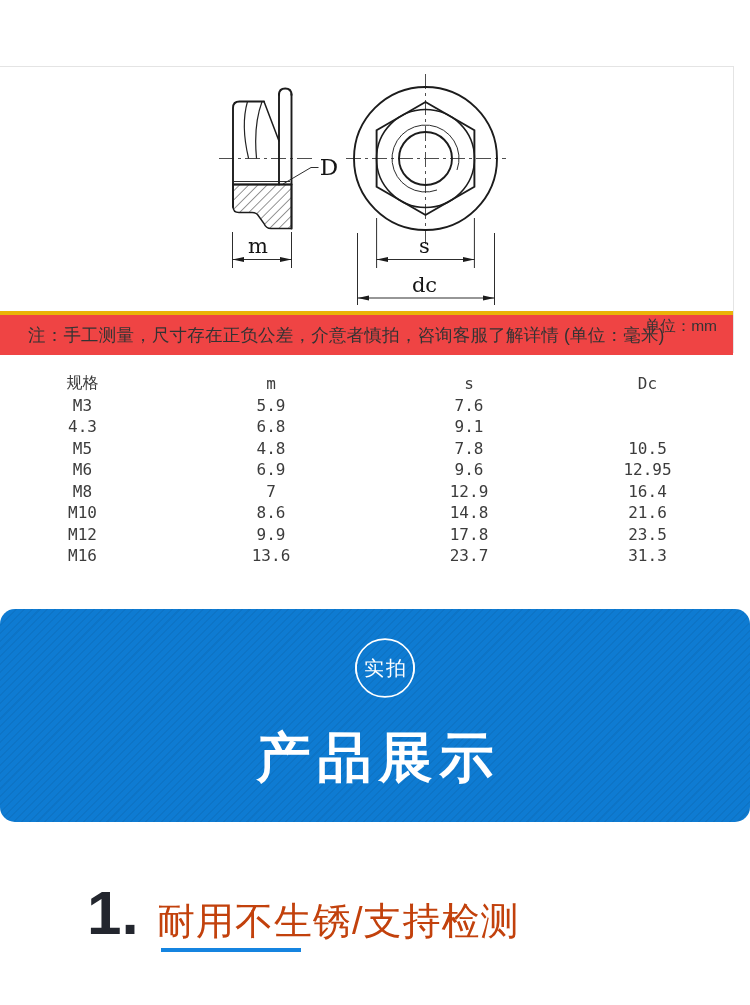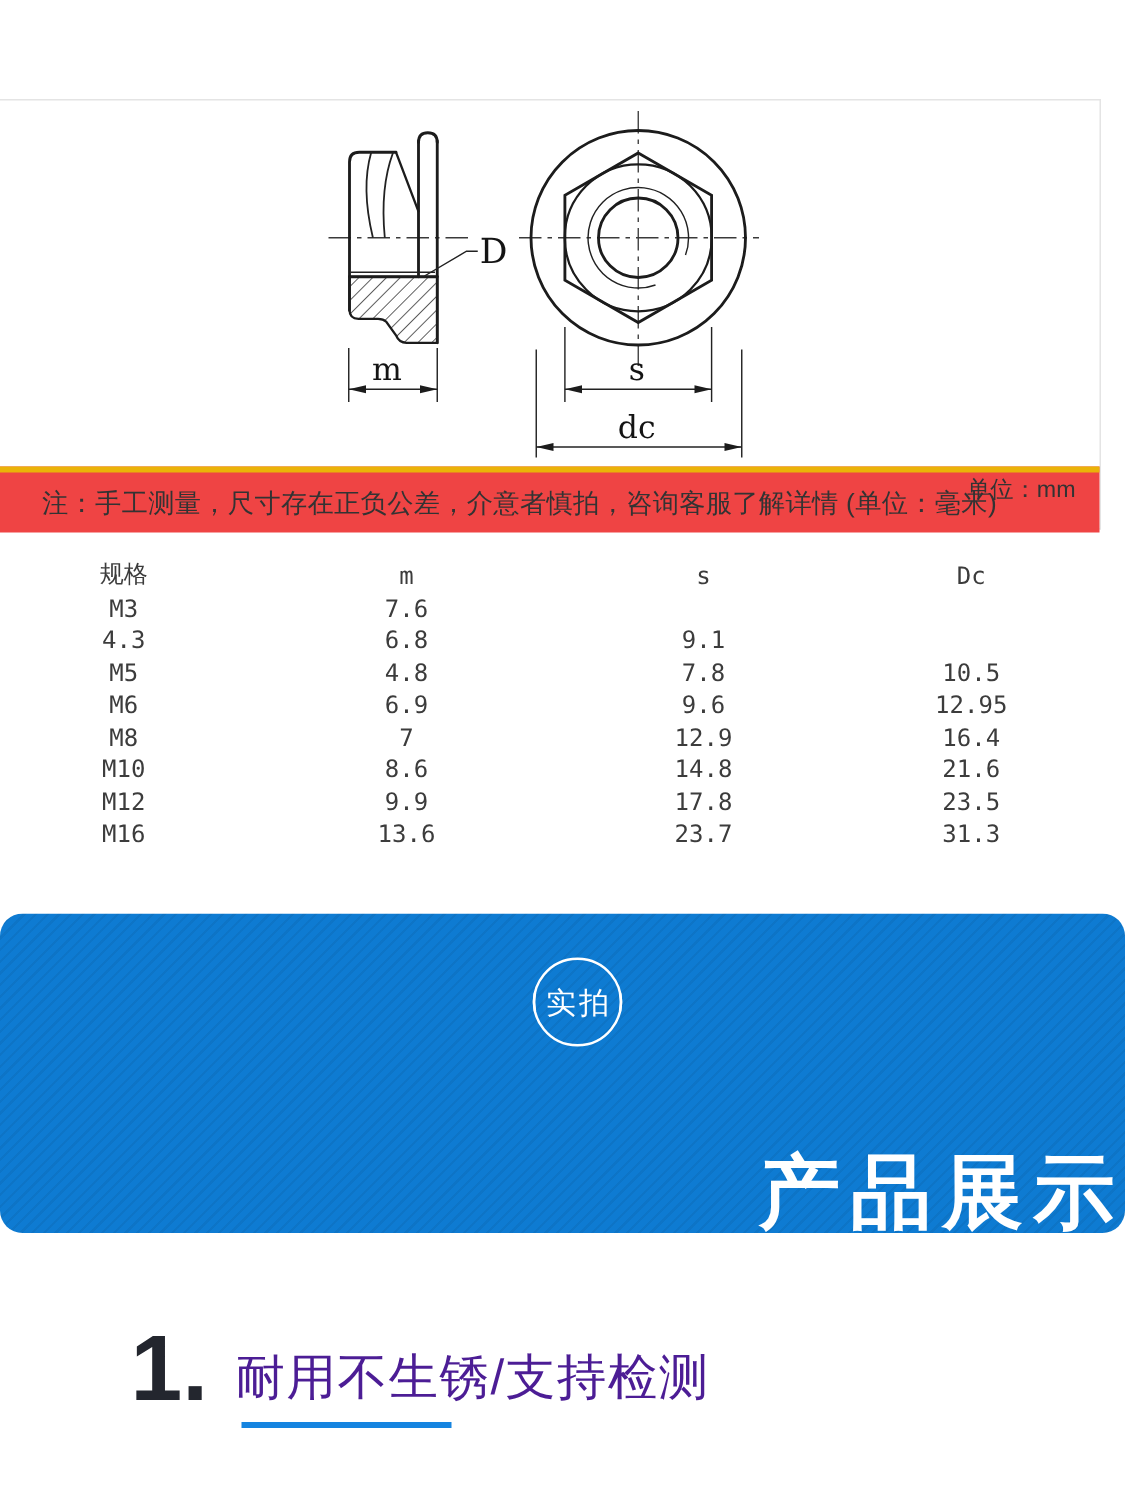--- a/index.html
+++ b/index.html
@@ -40,28 +40,28 @@
 
   
   .banner{position:absolute;left:0;top:609px;width:750px;height:213px;background-color:#0e7bd2;
           background-image:repeating-linear-gradient(135deg,rgba(0,0,0,0.055) 0px,rgba(0,0,0,0.055) 1.5px,
                            rgba(255,255,255,0) 1.5px,rgba(255,255,255,0) 5.5px);}
   .badge{position:absolute;left:354px;top:28px;width:62px;height:62px;}
   .badge svg{position:absolute;left:0;top:0;}
   .badge-text{position:absolute;left:0;top:0;width:62px;height:62px;display:flex;
               align-items:center;justify-content:center;color:#fff;font-size:20px;
               letter-spacing:2px;padding-left:2px;box-sizing:border-box;}
-  .banner-title{position:absolute;left:0;top:113px;width:100%;text-align:right;color:#ffffff;
-                font-size:54px;font-weight:bold;letter-spacing:7px;text-indent:7px;margin-top:37px;}
+  .banner-title{position:absolute;left:0;top:113px;width:100%;text-align:center;color:#ffffff;
+                font-size:54px;font-weight:bold;letter-spacing:7px;text-indent:7px;}
 
   
   .feature{position:absolute;left:0;top:822px;width:750px;height:183px;background:#fff;}
   .feature-number{position:absolute;left:87px;top:60px;font-size:62px;font-weight:800;
                   color:#23262e;line-height:1;}
-  .feature-title{position:absolute;left:157px;top:74px;font-size:33px;color:#4c1d95;
+  .feature-title{position:absolute;left:157px;top:74px;font-size:38px;color:#c2410c;
                  letter-spacing:1px;white-space:nowrap;}
   .feature-underline{position:absolute;left:161px;top:126px;width:140px;height:4px;background:#1584e0;}
 </style>
 </head>
 <body>
 
 <div class="page">
 
   <div class="frame-box">
     <div class="drawing-area">
@@ -142,20 +142,21 @@
 
   <div class="spec-table" id="specTable">
       <div class="t-row t-head">
         <div class="t-cell">规格</div>
         <div class="t-cell">m</div>
         <div class="t-cell">s</div>
         <div class="t-cell">Dc</div>
       </div>
       <div class="t-row">
         <div class="t-cell">M3</div>
+        <div class="t-cell">5.9</div>
         <div class="t-cell">7.6</div>
       </div>
       <div class="t-row">
         <div class="t-cell">4.3</div>
         <div class="t-cell">6.8</div>
         <div class="t-cell">9.1</div>
       </div>
       <div class="t-row">
         <div class="t-cell">M5</div>
         <div class="t-cell">4.8</div>

